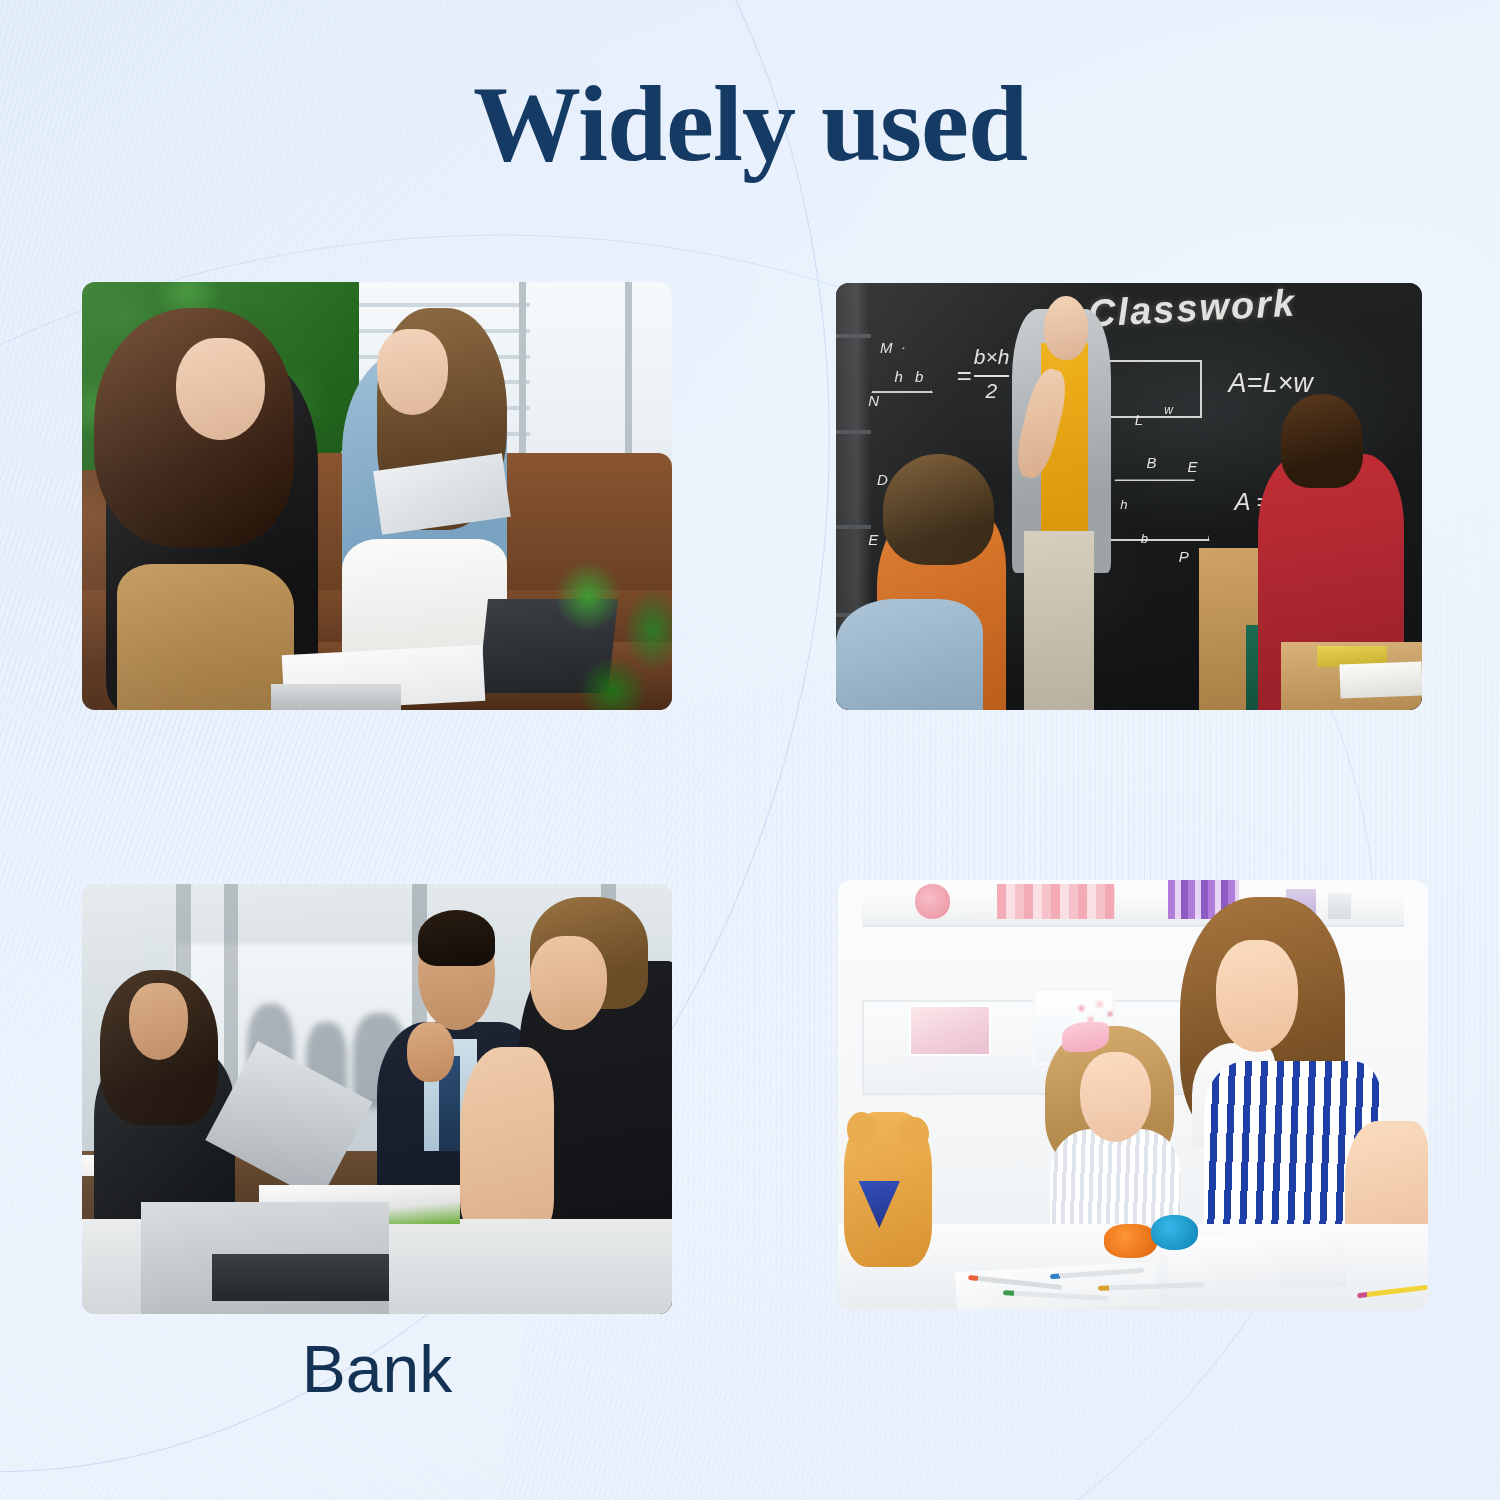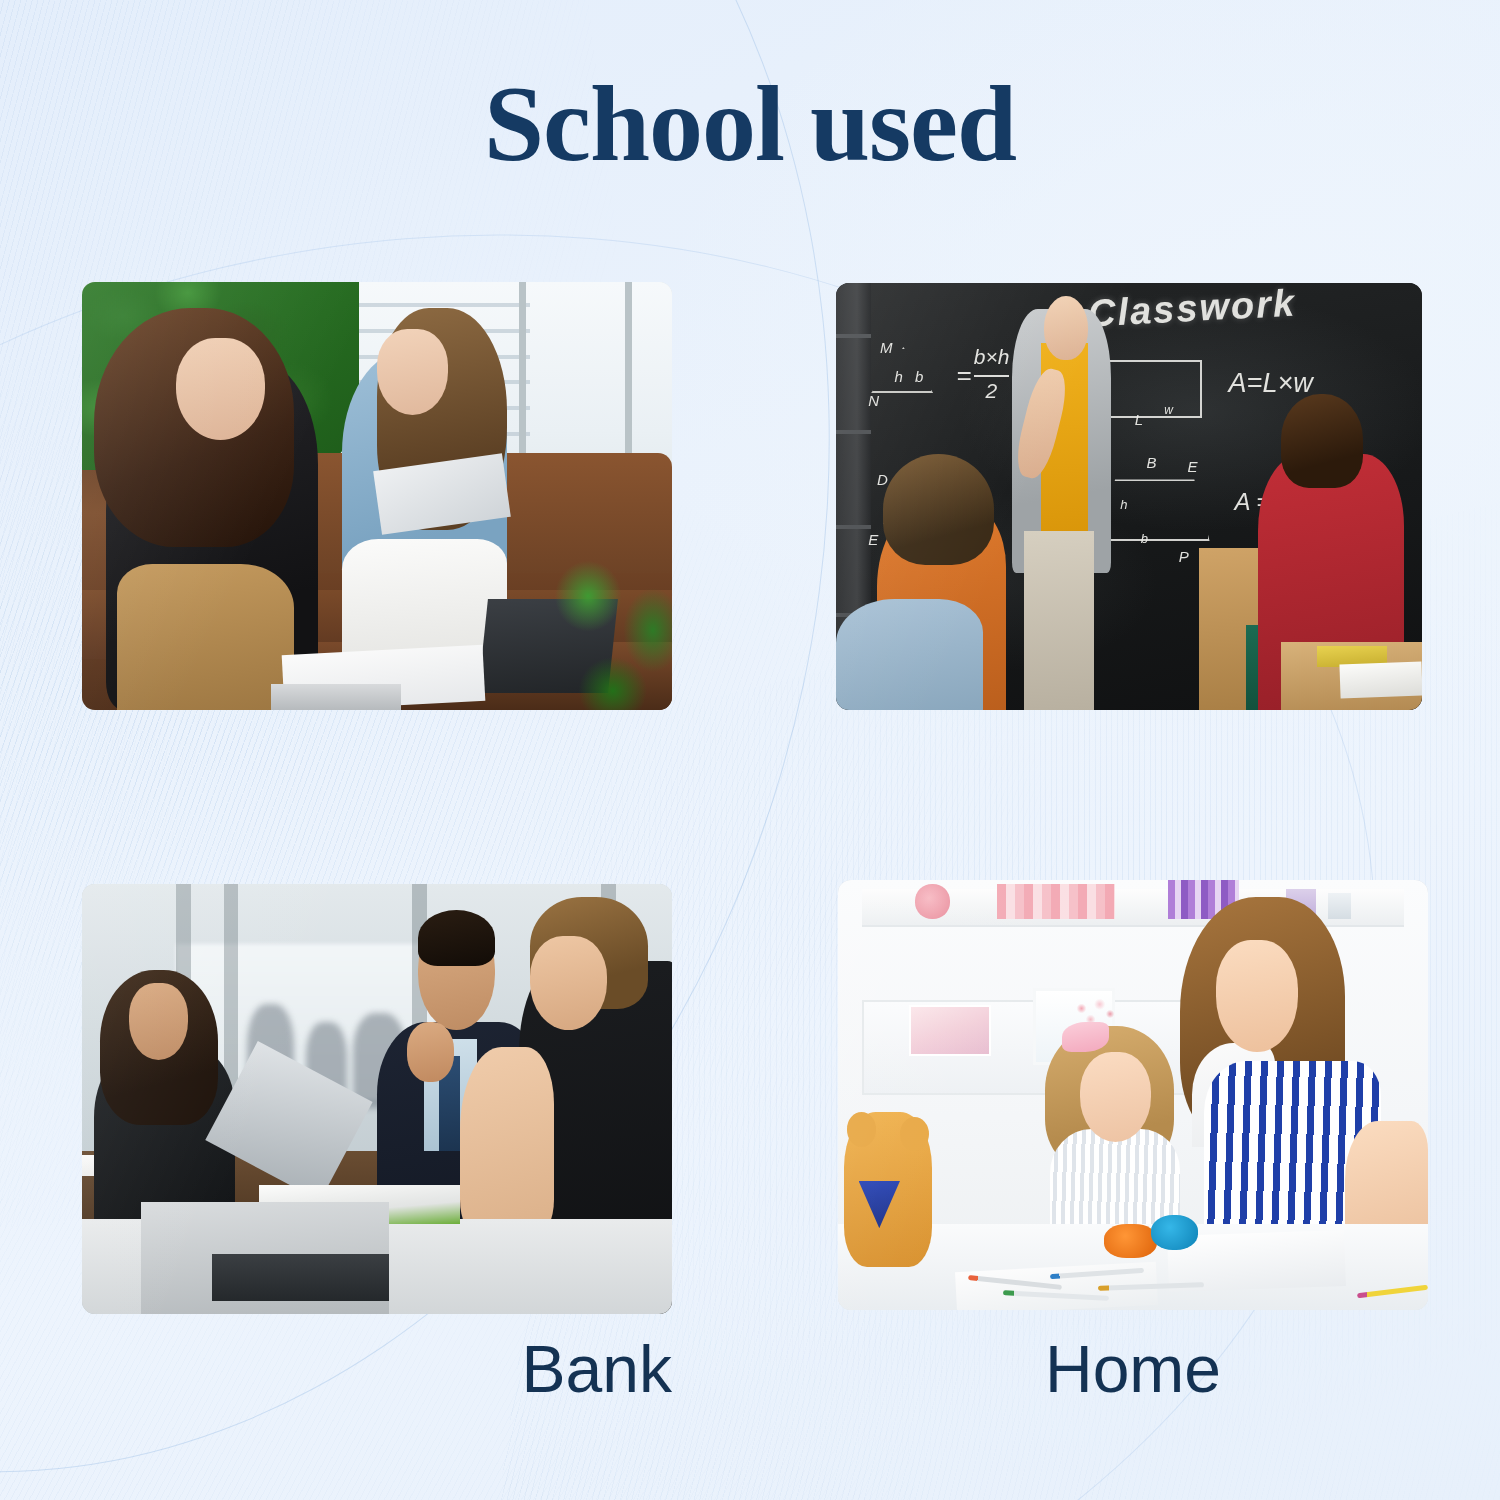--- a/index.html
+++ b/index.html
@@ -83,21 +83,21 @@
     text-align:center;
     font-family:"Liberation Sans", sans-serif;
     font-weight:400;
     font-size:66px;
     line-height:1;
     color:#143253;
     white-space:nowrap;
   }
   .cap-office { top:730px; left:82px; width:590px; }
   .cap-school { top:732px; left:836px; width:586px; }
-  .cap-bank   { top:1336px; left:82px; width:590px;text-align:right; }
+  .cap-bank   { top:1336px; left:82px; width:590px; }
   .cap-home   { top:1336px; left:838px; width:590px; }
 
   
   .scene { position:absolute; inset:0; }
   .sh { position:absolute; }
 
   
   .of-bg { inset:0; background:linear-gradient(180deg,#f3f5f3 0%,#eef1ef 55%,#e4e6e2 100%); }
   .of-window { left:44%; top:0; width:56%; height:58%;
       background:linear-gradient(180deg,#f6f9fb 0%,#eaf0f4 60%,#dfe7ea 100%); }
@@ -336,21 +336,21 @@
   <div class="bg-base sh"></div>
   <div class="wave w1"></div>
   <div class="wave w2"></div>
   <div class="wave w3"></div>
   <div class="wave w4"></div>
   <div class="wave w5"></div>
   <div class="swoosh s1"></div>
   <div class="swoosh s2"></div>
 </div>
 
-<div class="title">School used</div>
+<div class="title">Widely used</div>
 
 <div class="grid">
 
   <div class="cell office">
     <div class="photo">
       <div class="scene">
         <div class="sh of-bg"></div>
         <div class="sh of-window"></div>
         <div class="sh of-blind" style="top:5%"></div>
         <div class="sh of-blind" style="top:11%"></div>
@@ -528,15 +528,14 @@
         <div class="sh hm-paper"></div>
         <div class="hm-pen" style="left:22%;top:93%;width:16%;background:linear-gradient(90deg,#e8623c 0 10%,#d9dde0 10% 100%);transform:rotate(6deg)"></div>
         <div class="hm-pen" style="left:28%;top:96%;width:18%;background:linear-gradient(90deg,#3d9b4e 0 10%,#e3e7ea 10% 100%);transform:rotate(3deg)"></div>
         <div class="hm-pen" style="left:36%;top:91%;width:16%;background:linear-gradient(90deg,#2e7fc7 0 10%,#dfe3e6 10% 100%);transform:rotate(-4deg)"></div>
         <div class="hm-pen" style="left:44%;top:94%;width:18%;background:linear-gradient(90deg,#d8a02c 0 10%,#e0e4e7 10% 100%);transform:rotate(-2deg)"></div>
         <div class="hm-pen" style="left:88%;top:95%;width:12%;background:linear-gradient(90deg,#c94f8d 0 14%,#f0d43a 14% 100%);transform:rotate(-7deg)"></div>
         <div class="gloss"></div>
       </div>
     </div>
   </div>
-  <div class="caption cap-home">Home</div>
 
 </div>
 
 </body></html>

